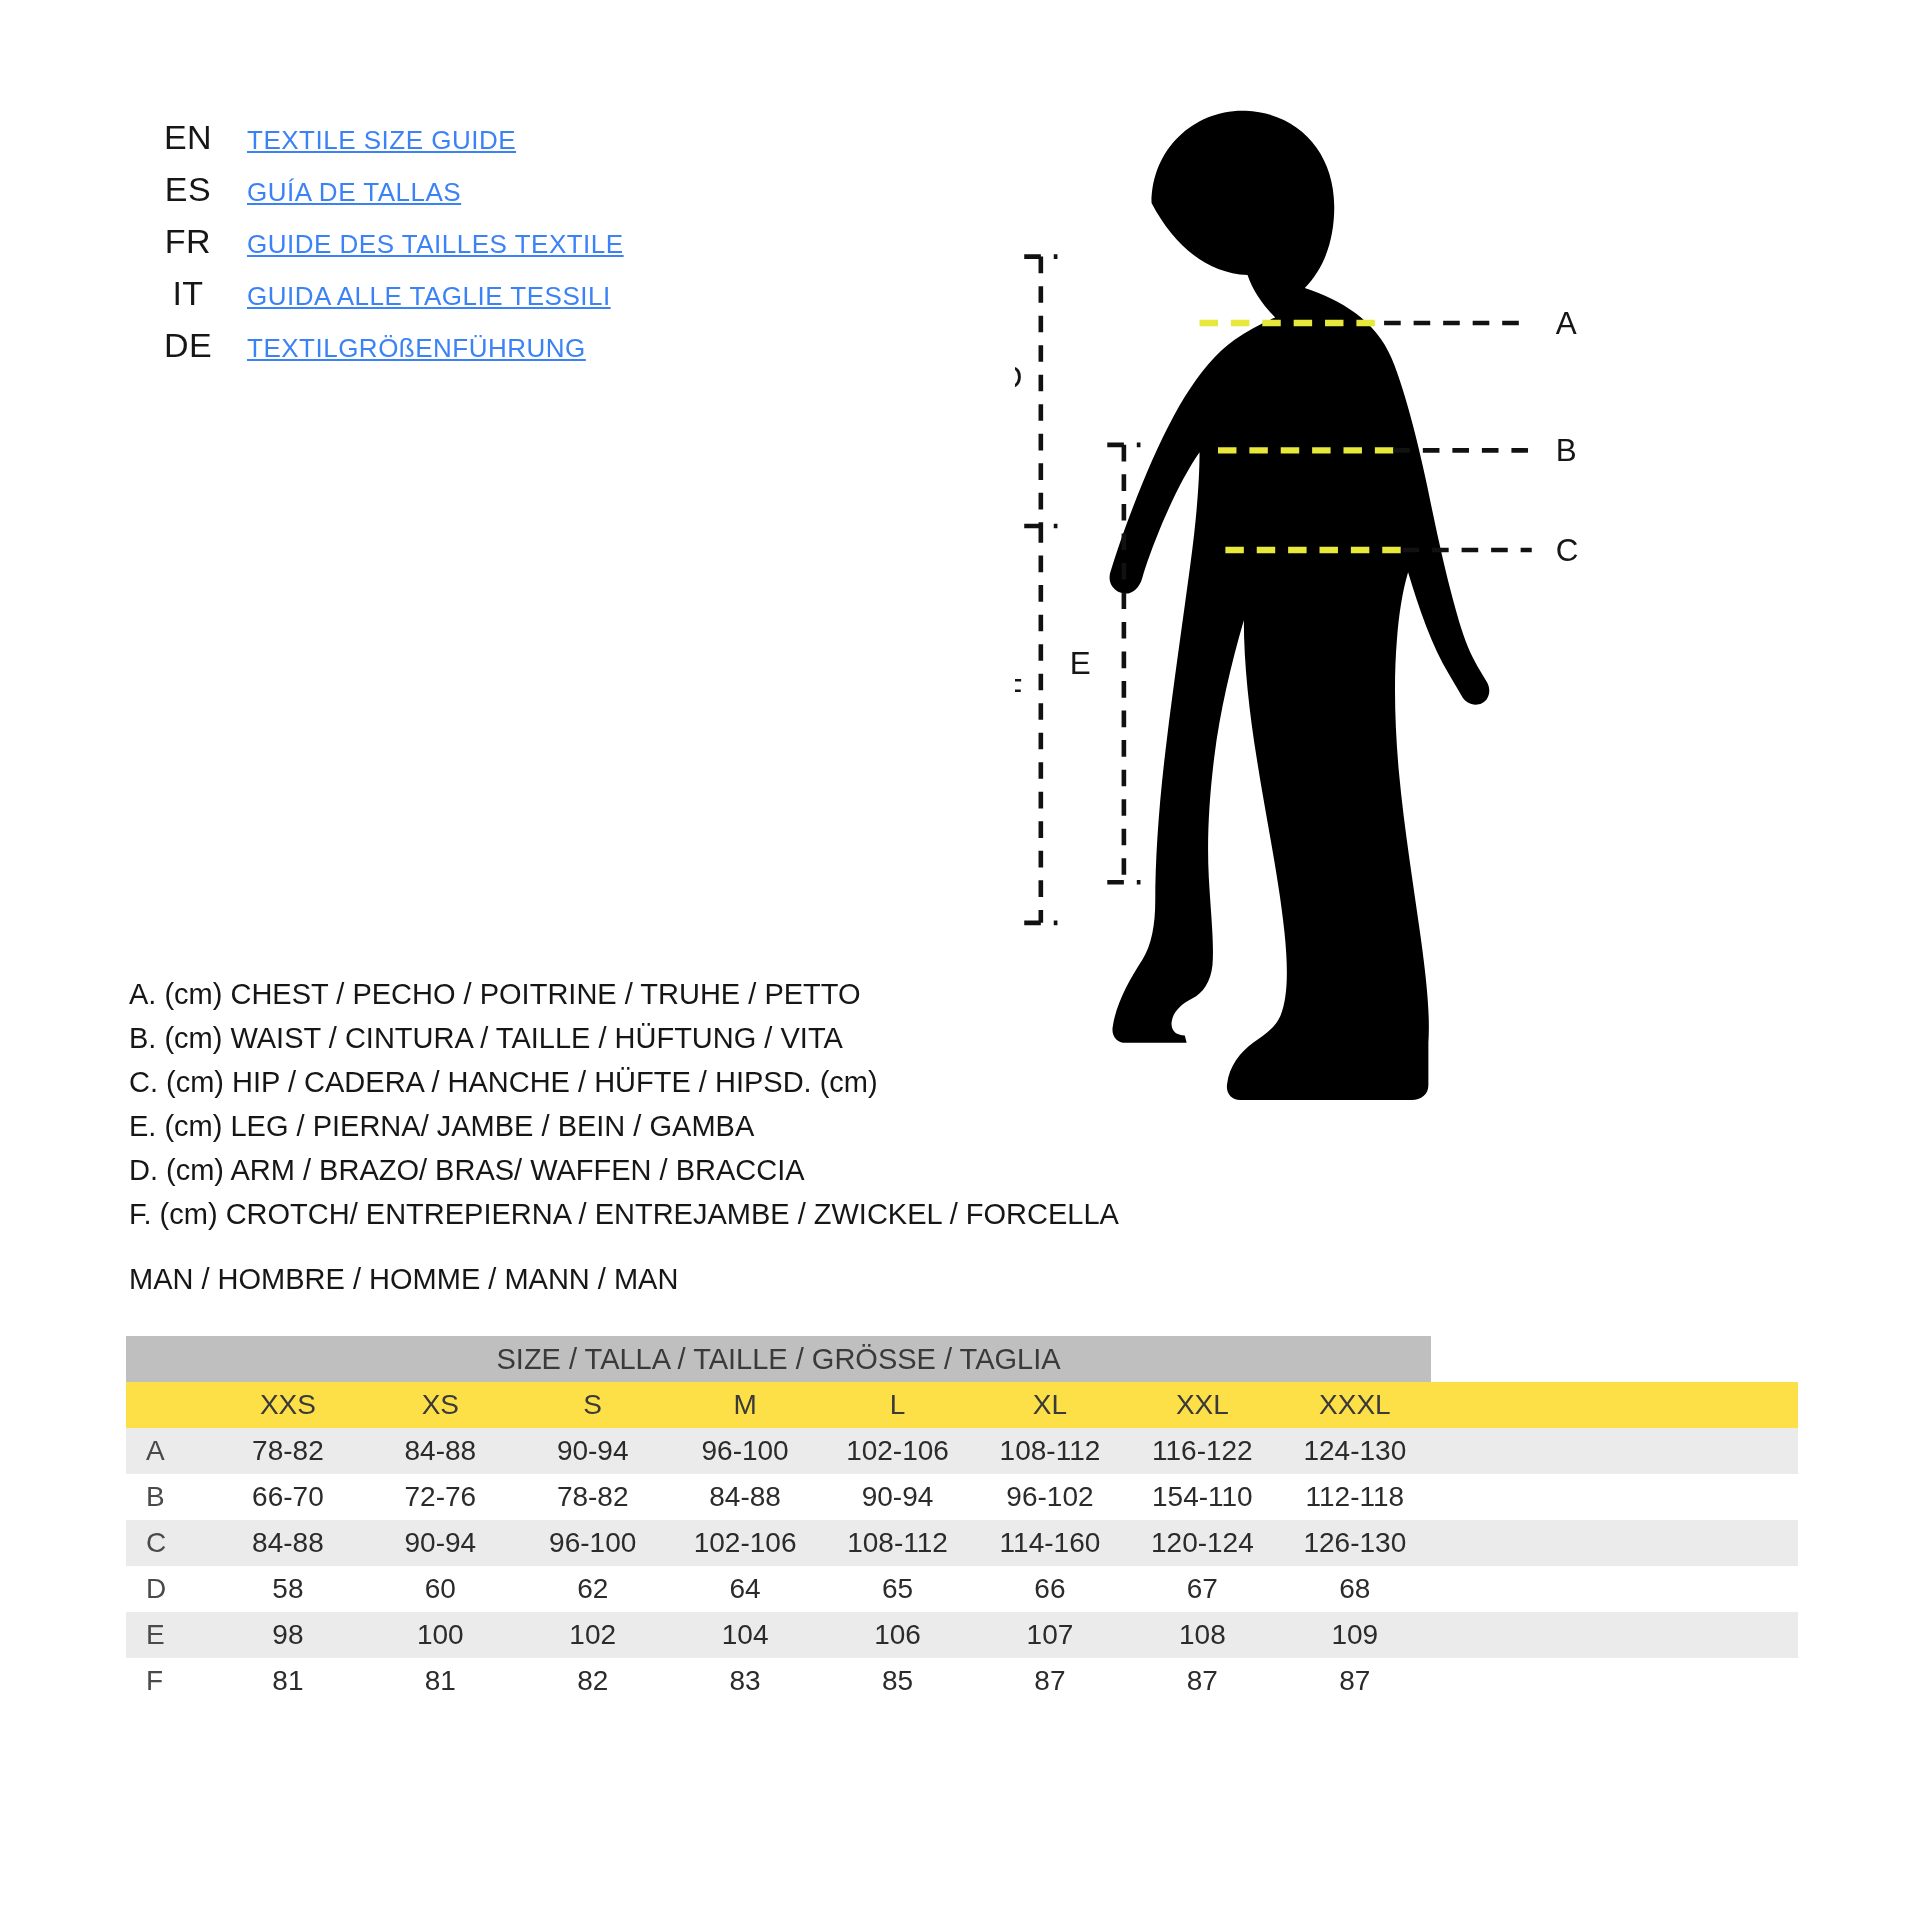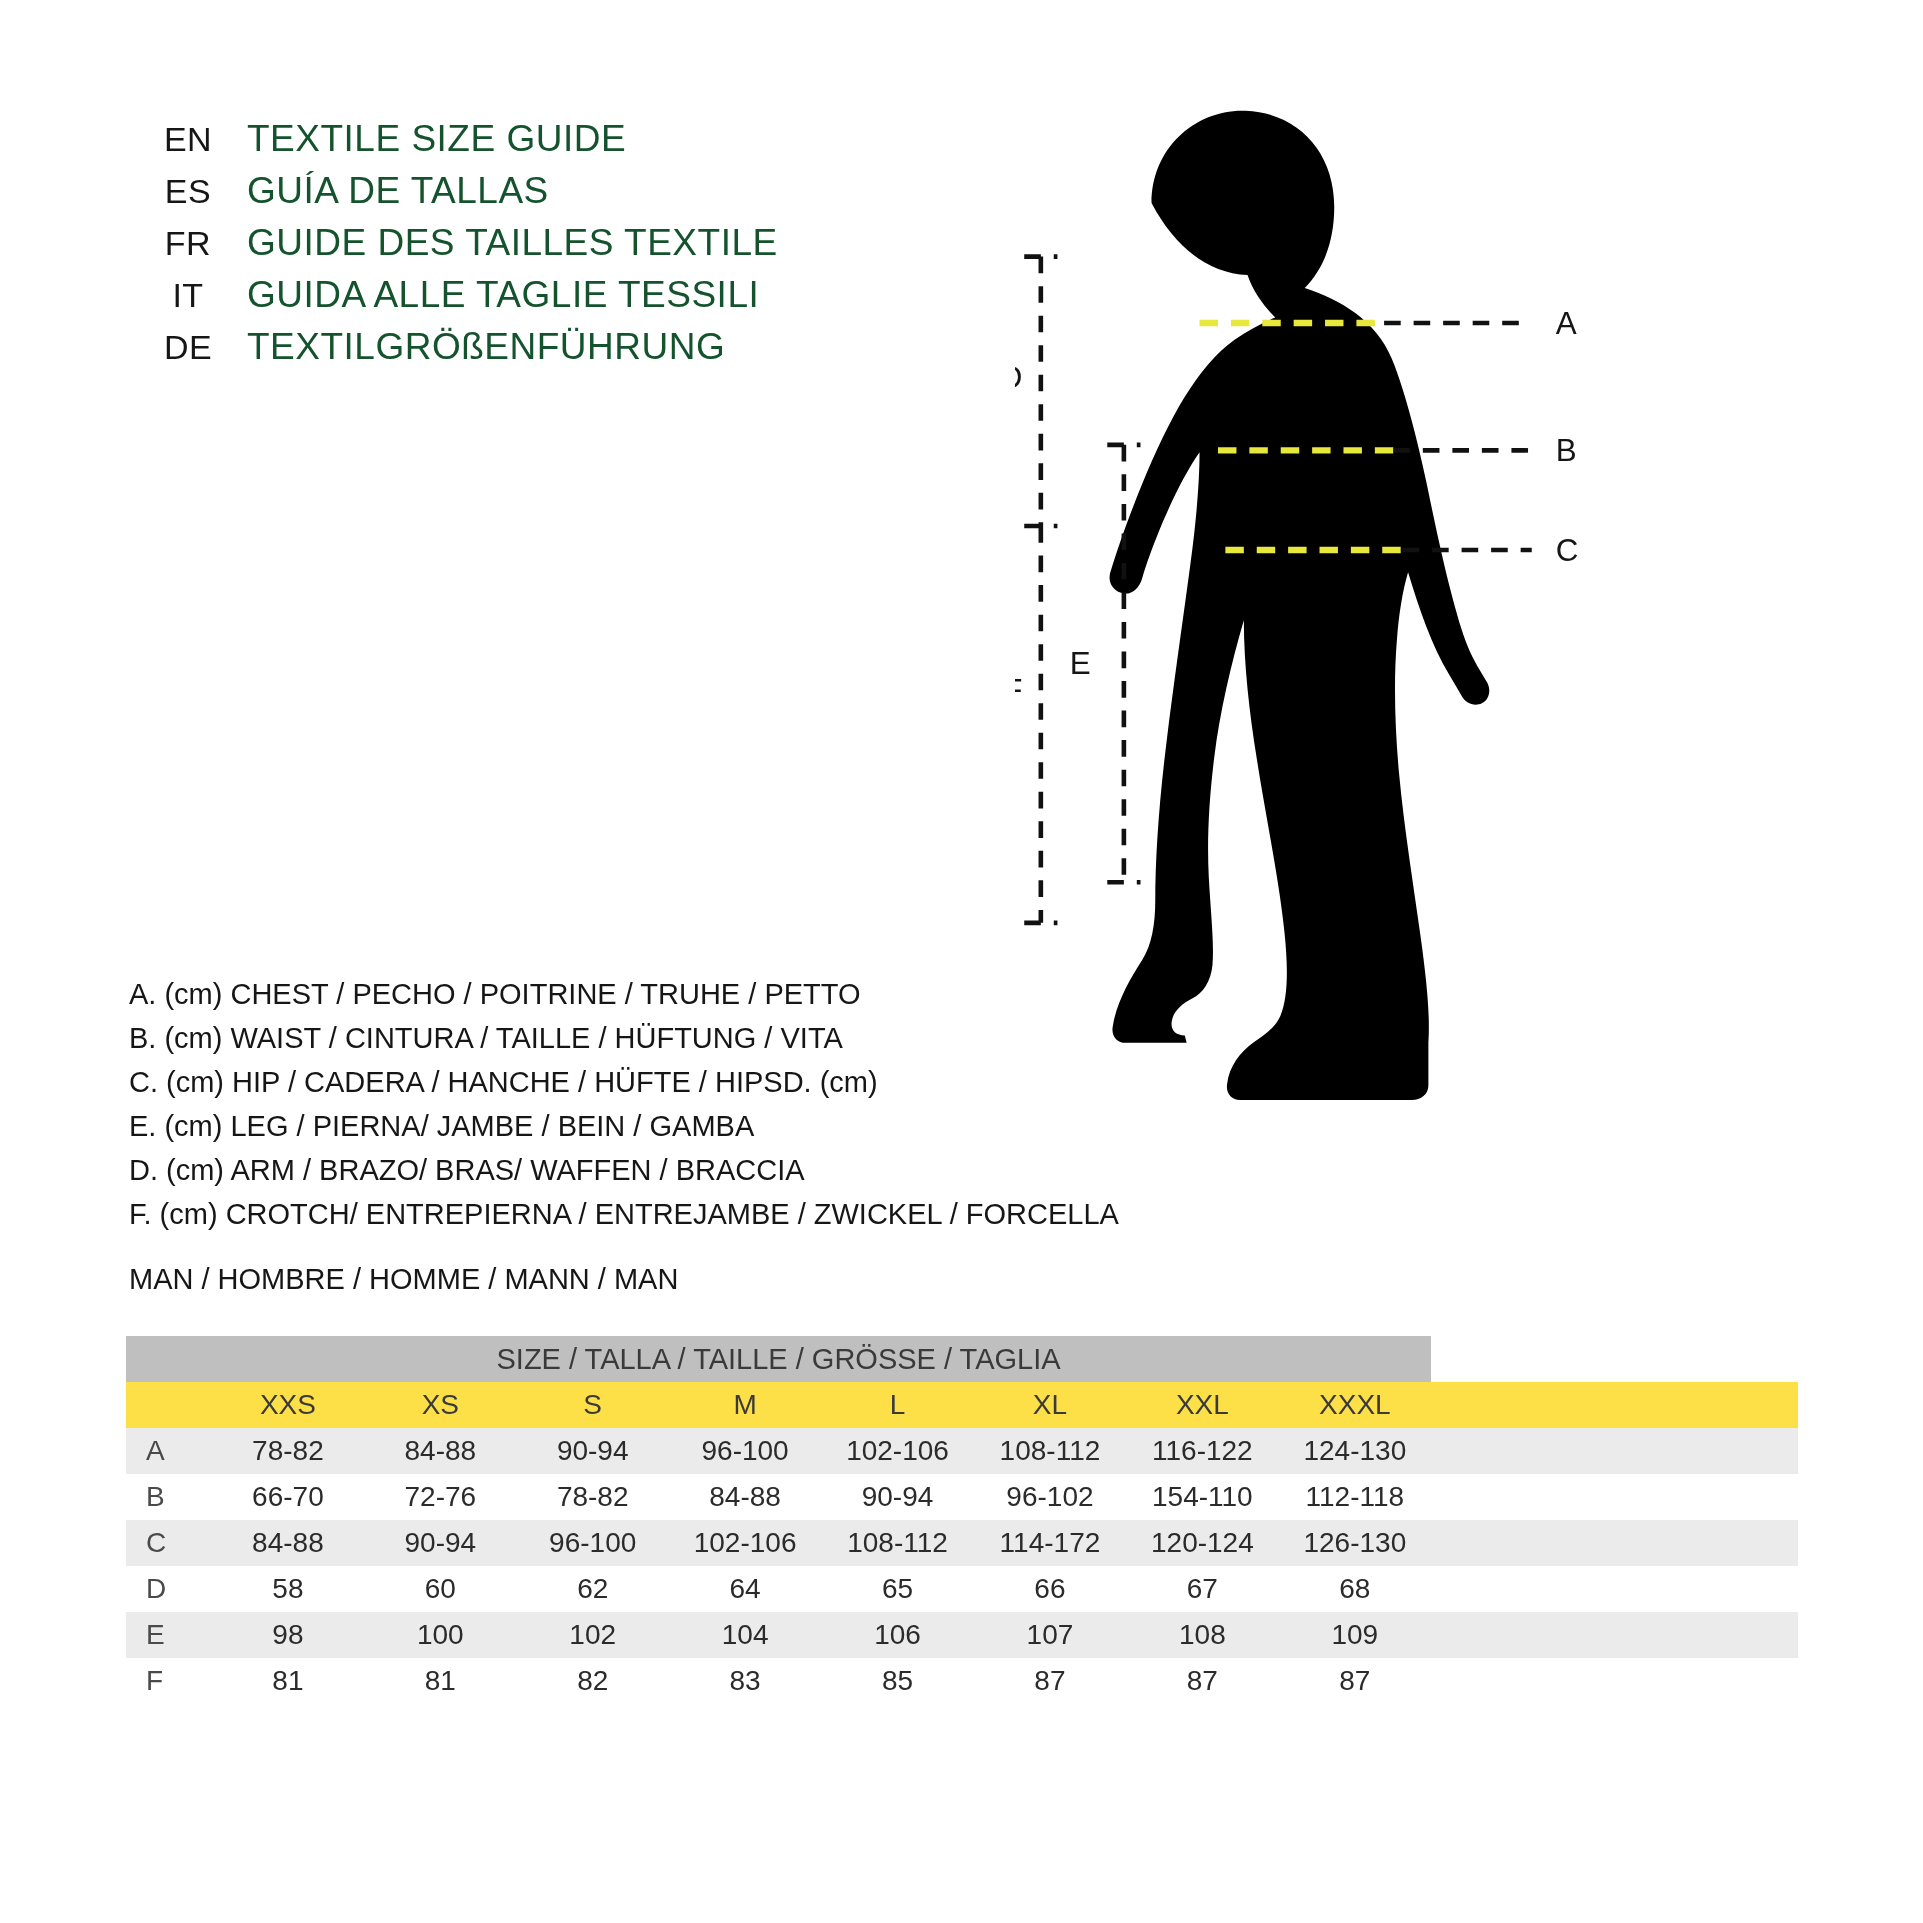--- a/index.html
+++ b/index.html
@@ -28,24 +28,25 @@
     height: 52px;
   }
   .title-lang {
     width: 118px;
     font-size: 34px;
     letter-spacing: 0.5px;
     color: #161616;
     text-align: center;
   }
   .title-text {
-    font-size: 37px;
+    font-size: 26px;
     letter-spacing: 0.5px;
-    color: #14532d;
+    color: #3b82f6;
     white-space: nowrap;
+    text-decoration: underline;
   }
 
   
   .legend {
     position: absolute;
     left: 129px;
     top: 972px;
   }
   .legend-row {
     font-size: 29px;
@@ -283,21 +284,21 @@
         <td></td>
       </tr>
 
       <tr class="row-shade">
         <td class="col-label">C</td>
         <td>84-88</td>
         <td>90-94</td>
         <td>96-100</td>
         <td>102-106</td>
         <td>108-112</td>
-        <td>114-172</td>
+        <td>114-160</td>
         <td>120-124</td>
         <td>126-130</td>
         <td></td>
       </tr>
 
       <tr class="row-plain">
         <td class="col-label">D</td>
         <td>58</td>
         <td>60</td>
         <td>62</td>

